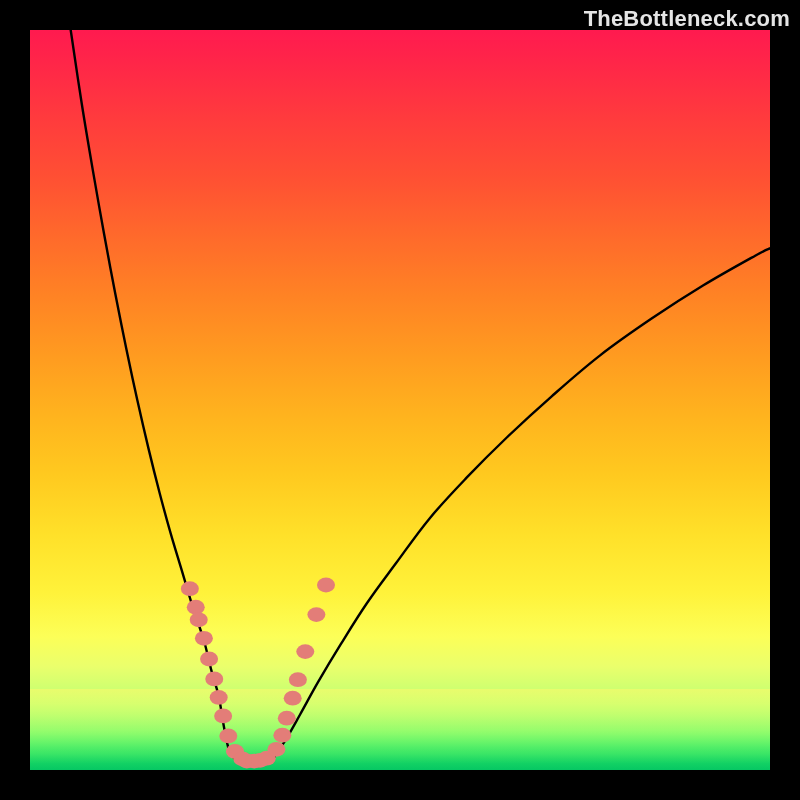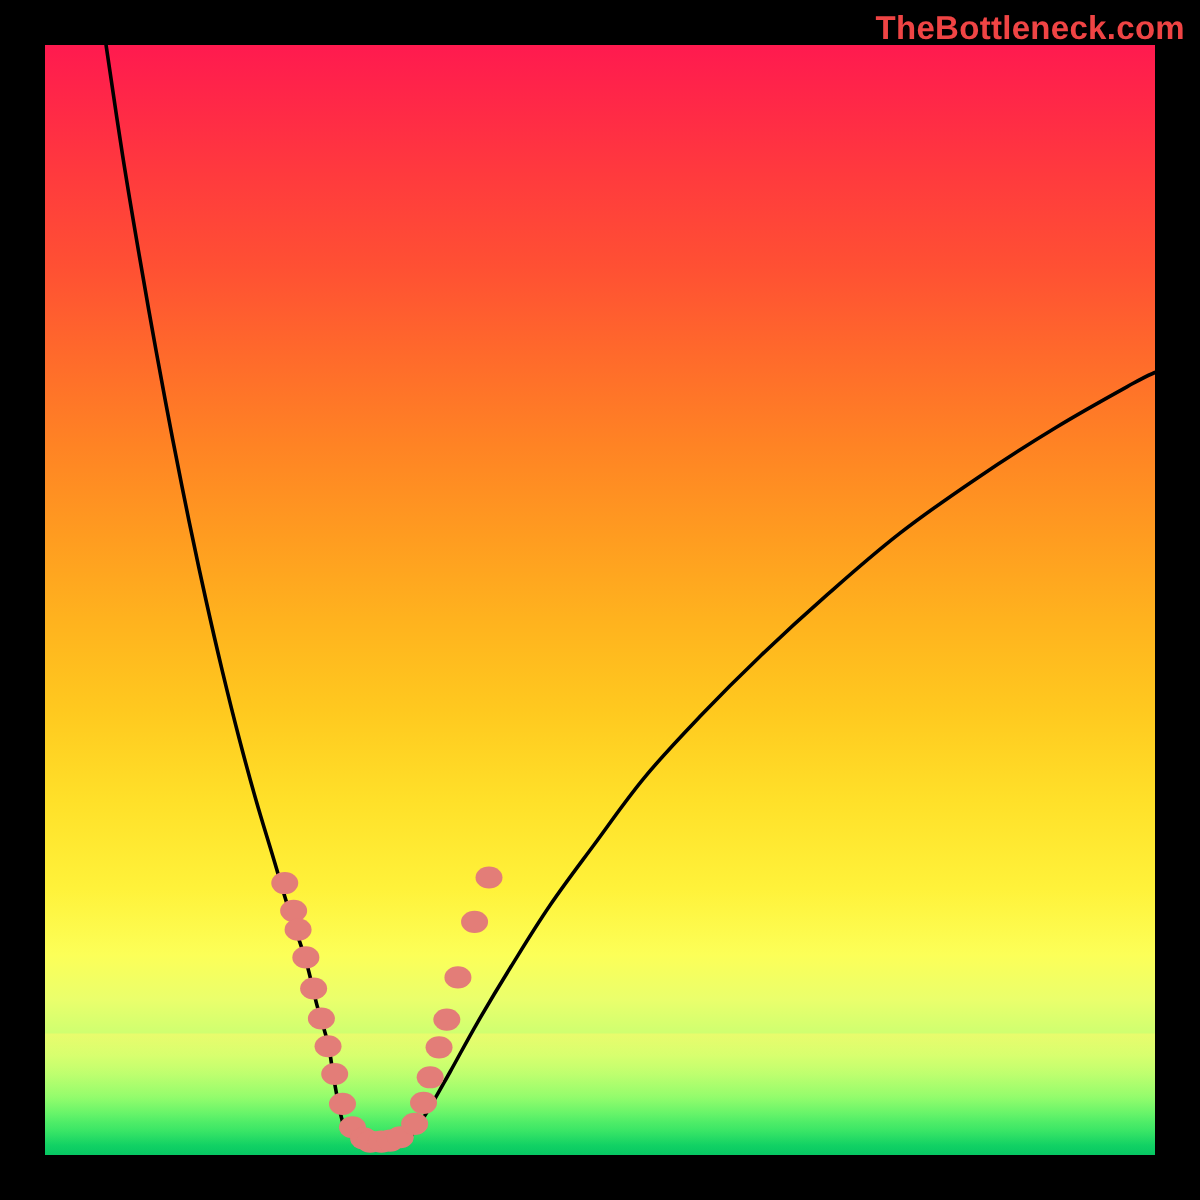--- a/index.html
+++ b/index.html
@@ -69,21 +69,21 @@
     left: 0;
     top: 0;
     width: 100%;
     height: 100%;
     pointer-events: none;
   }
   .watermark {
     position: absolute;
     top: 6px;
     right: 10px;
-    color: #ef4444;
+    color: #e5e5e5;
     font-size: 22px;
     font-weight: 600;
     letter-spacing: 0.2px;
     user-select: none;
   }
 </style>
 </head>
 <body>
 
 <div class="frame">

